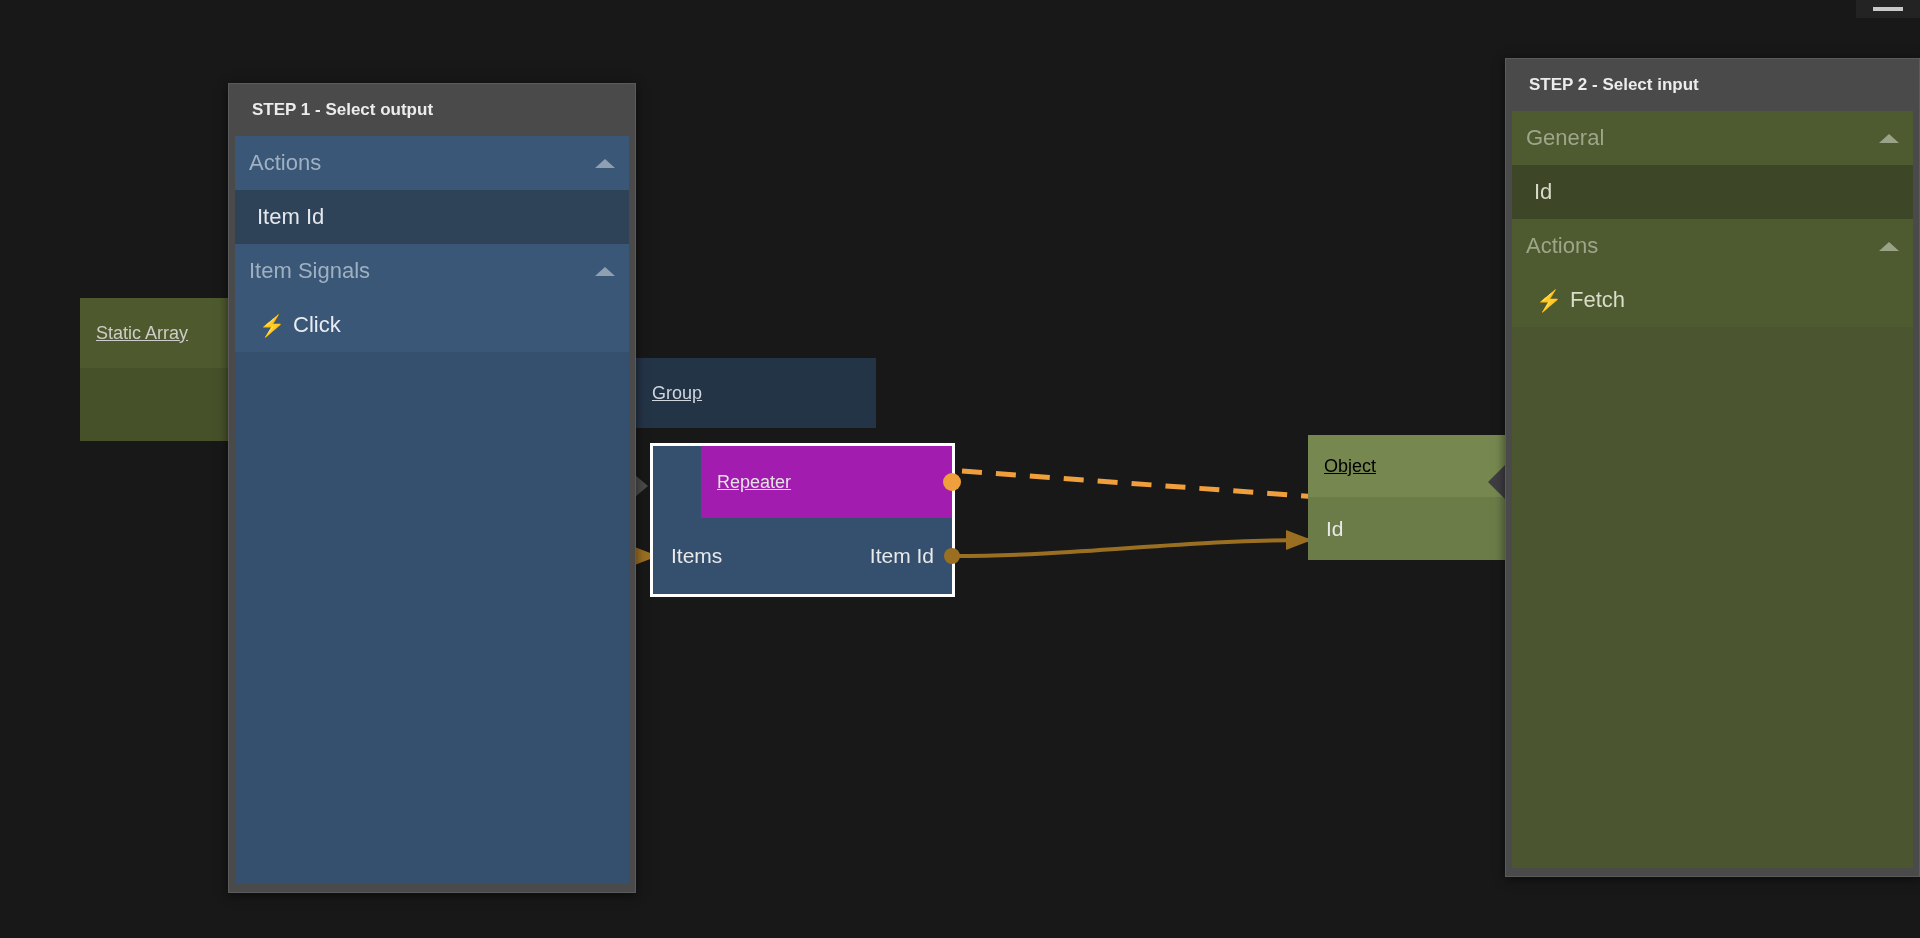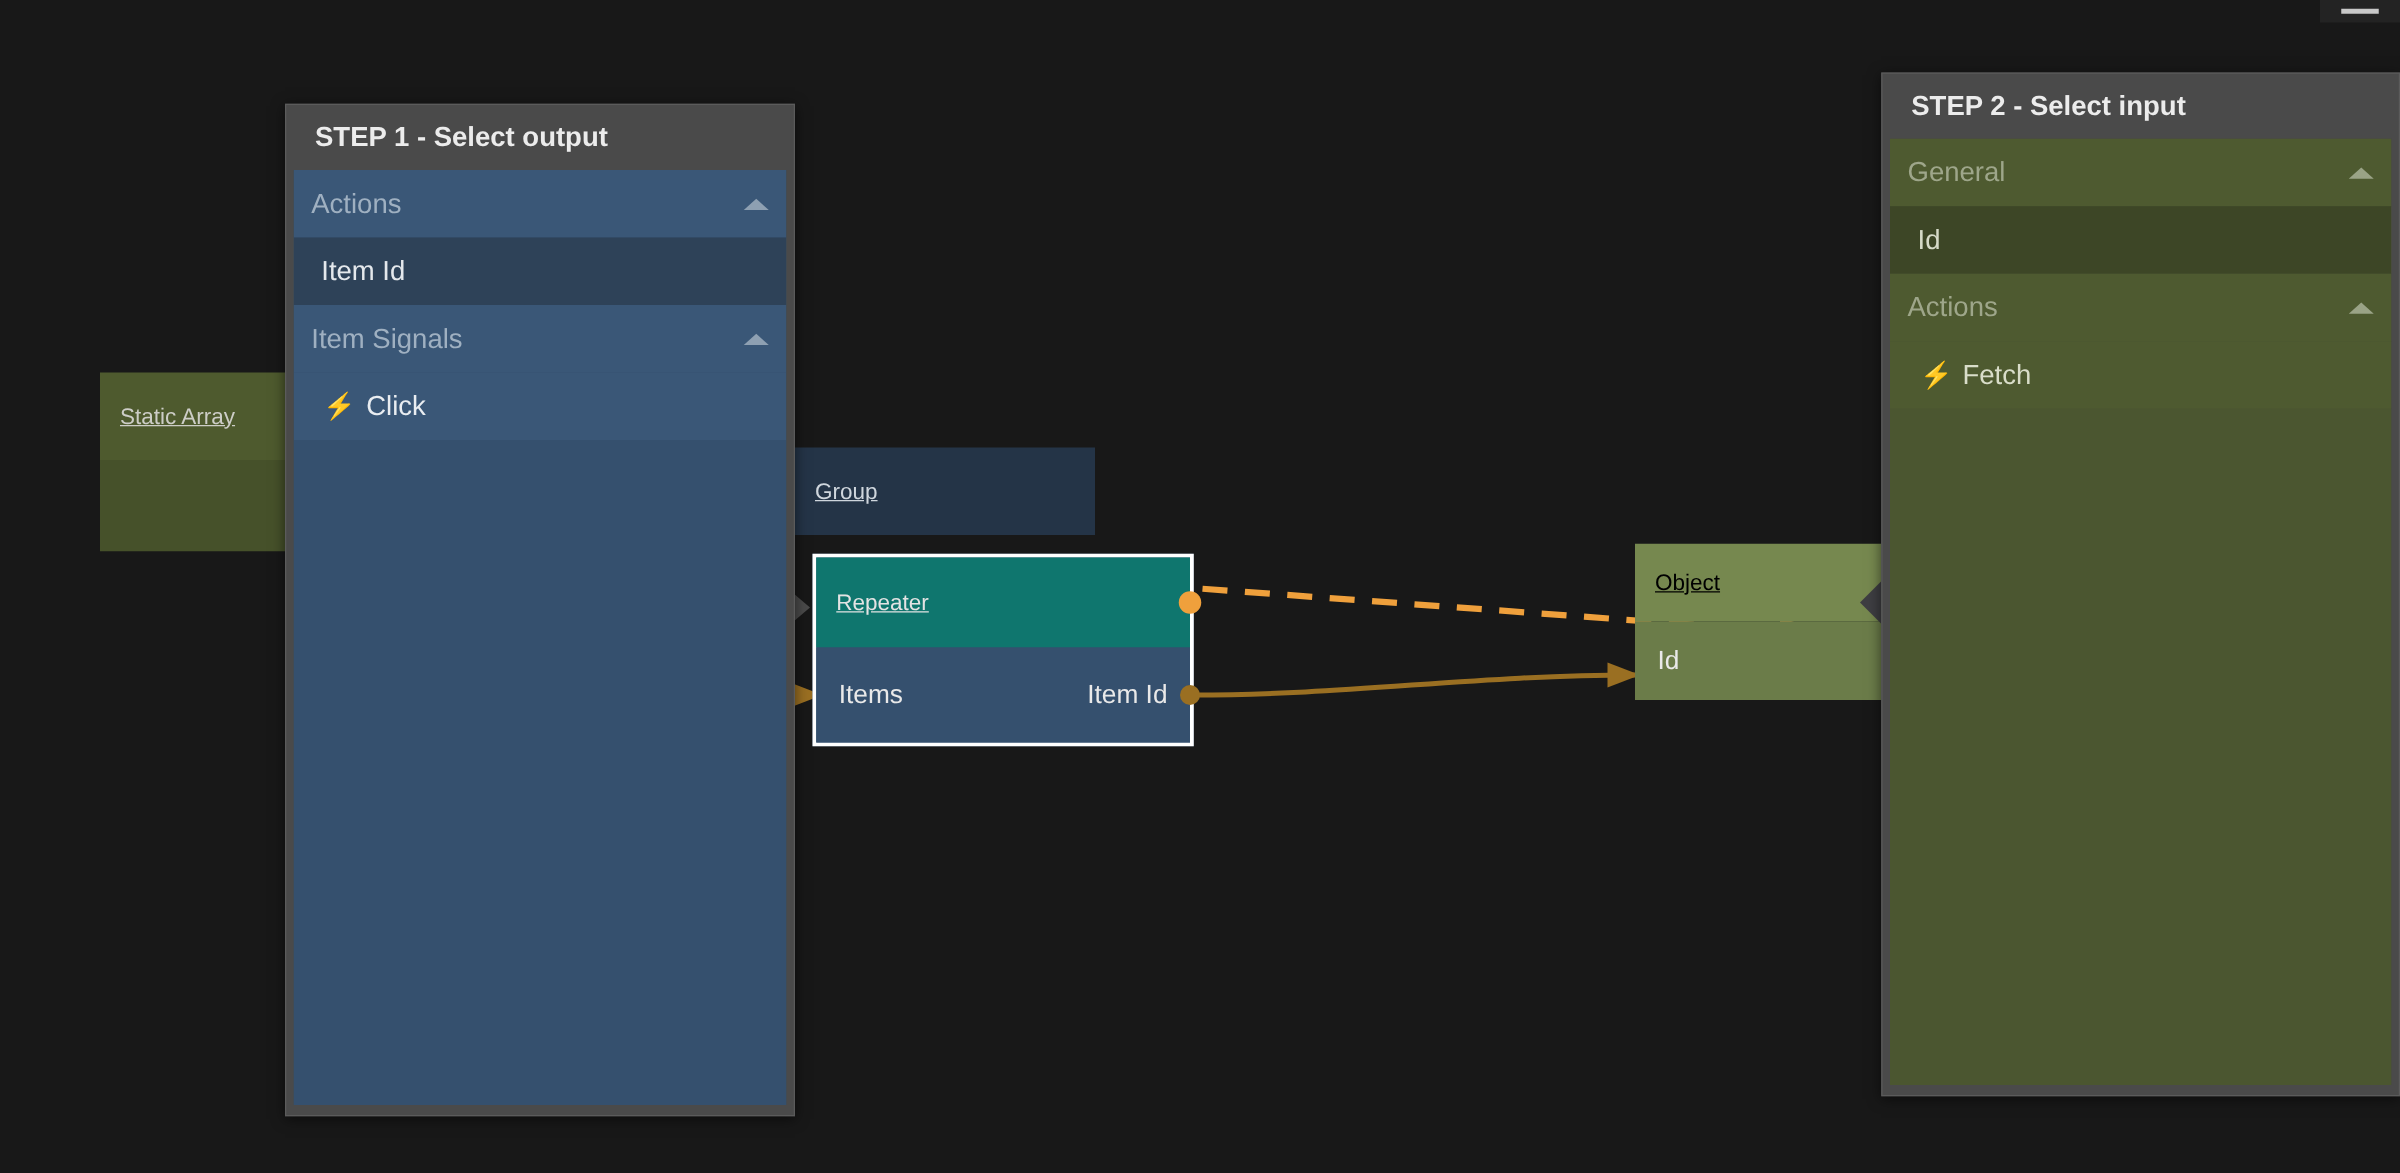--- a/index.html
+++ b/index.html
@@ -47,21 +47,21 @@
   
   #group-node { left: 636px; top: 358px; width: 240px; height: 70px; }
   #group-node .node-title { height: 70px; background: #243447; color: #cfd6dd; }
 
   
   #repeater-node {
     left: 650px; top: 443px; width: 305px; height: 154px;
     border: 3px solid #ffffff;
     background: #35506e;
   }
-  #repeater-node .node-title { height: 72px; background: #0f766e; }
+  #repeater-node .node-title { height: 72px; background: #a21caf; margin-left: 48px; }
   #repeater-node .node-row   { height: 76px; background: #35506e; }
   #repeater-node .row-out { color: #e9e9e9; }
 
   
   #object-node { left: 1308px; top: 435px; width: 197px; height: 125px; }
   #object-node .node-title { height: 62px; background: #76884f; color: #000000; }
   #object-node .node-row   { height: 63px; background: #6b7c49; justify-content: flex-start; }
 
   
   .notch-right {
@@ -104,21 +104,21 @@
     background: #4a4a4a;
     border: 1px solid #5b5b5b;
     box-sizing: border-box;
     box-shadow: 0 2px 10px rgba(0,0,0,.55);
   }
   .panel-header {
     height: 52px;
     display: flex;
     align-items: center;
     padding-left: 23px;
-    font-size: 22px;
+    font-size: 17px;
     font-weight: bold;
     color: #ececec;
     box-sizing: border-box;
   }
   .panel-list {
     position: absolute;
     left: 6px; right: 6px;
     top: 52px; bottom: 8px;
     overflow: hidden;
   }

